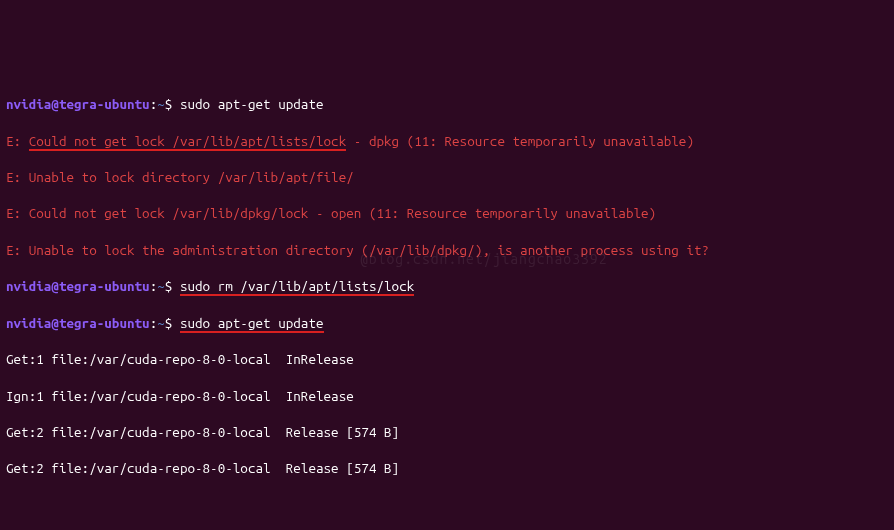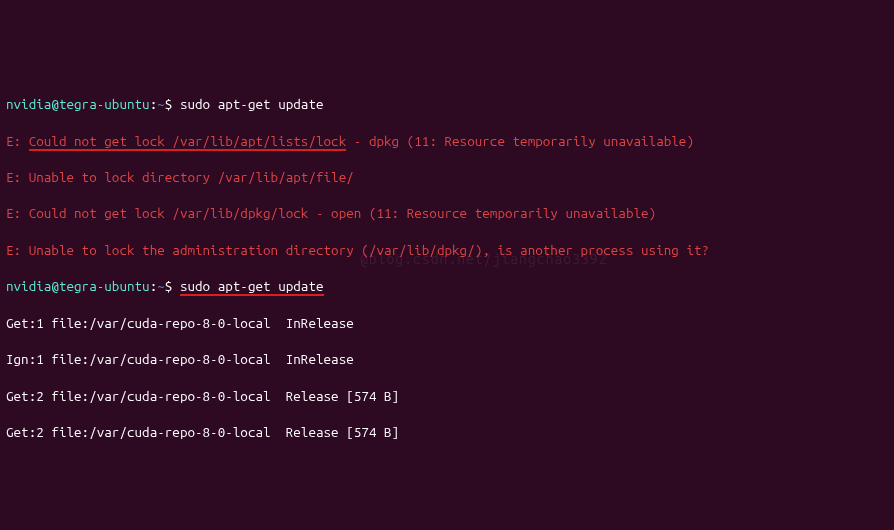--- a/index.html
+++ b/index.html
@@ -9,21 +9,21 @@
       font-family: 'Ubuntu Mono', 'DejaVu Sans Mono', monospace;
       font-size: 13.5px;
       line-height: 1.35;
       color: #e0e0e0;
       width: 894px;
       height: 530px;
       box-sizing: border-box;
       overflow: hidden;
       white-space: pre;
     }
-    .green { color: #5eead4; font-weight: normal; }
+    .green { color: #8b5cf6; font-weight: bold; }
     .blue { color: #5c8ed6; }
     .white { color: #ffffff; }
     .red-err { color: #d44; }
     .line { display: block; }
     .underline-red { border-bottom: 2px solid #d82020; }
     .watermark {
       position: absolute;
       top: 250px;
       left: 360px;
       color: rgba(255,255,255,0.08);
@@ -36,20 +36,21 @@
 <body>
 
 
 
 <div>
 <span class="line"><span class="green">nvidia@tegra-ubuntu</span><span class="white">:</span><span class="blue">~</span><span class="white">$ </span><span class="white">sudo apt-get update</span></span>
 <span class="line red-err"><span>E: </span><span class="underline-red">Could not get lock /var/lib/apt/lists/lock</span><span> - dpkg (11: Resource temporarily unavailable)</span></span>
 <span class="line red-err">E: Unable to lock directory /var/lib/apt/file/</span>
 <span class="line red-err">E: Could not get lock /var/lib/dpkg/lock - open (11: Resource temporarily unavailable)</span>
 <span class="line red-err">E: Unable to lock the administration directory (/var/lib/dpkg/), is another process using it?</span>
+<span class="line"><span class="green">nvidia@tegra-ubuntu</span><span class="white">:</span><span class="blue">~</span><span class="white">$ </span><span class="white underline-red">sudo rm /var/lib/apt/lists/lock</span></span>
 <span class="line"><span class="green">nvidia@tegra-ubuntu</span><span class="white">:</span><span class="blue">~</span><span class="white">$ </span><span class="white underline-red">sudo apt-get update</span></span>
 <span class="line white">Get:1 file:/var/cuda-repo-8-0-local  InRelease</span>
 <span class="line white">Ign:1 file:/var/cuda-repo-8-0-local  InRelease</span>
 <span class="line white">Get:2 file:/var/cuda-repo-8-0-local  Release [574 B]</span>
 <span class="line white">Get:2 file:/var/cuda-repo-8-0-local  Release [574 B]</span>
 
 
 
 
 

